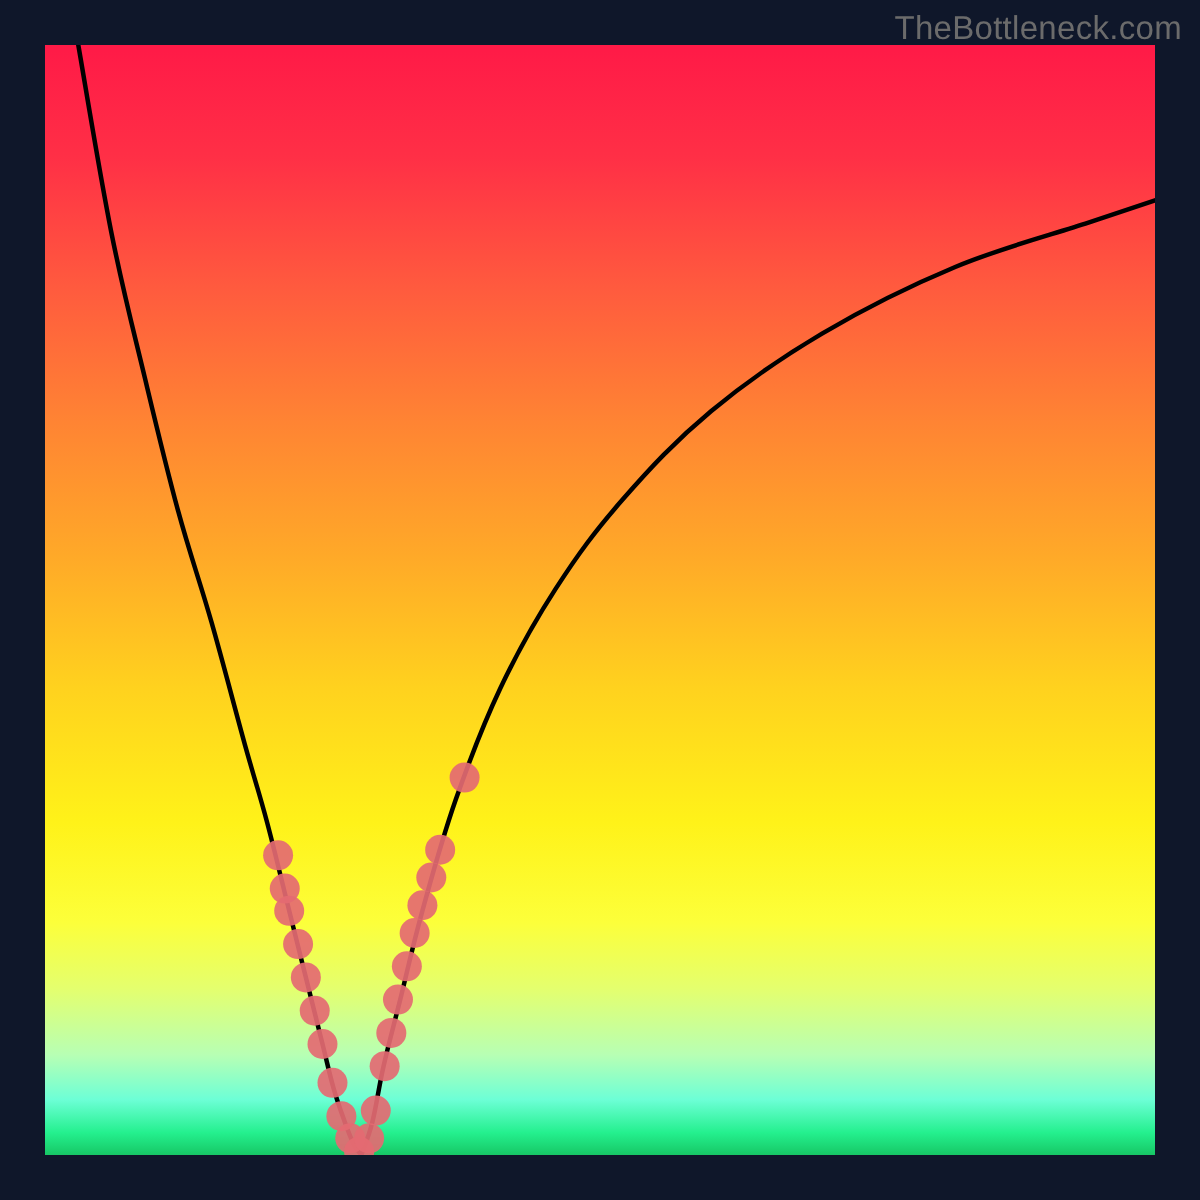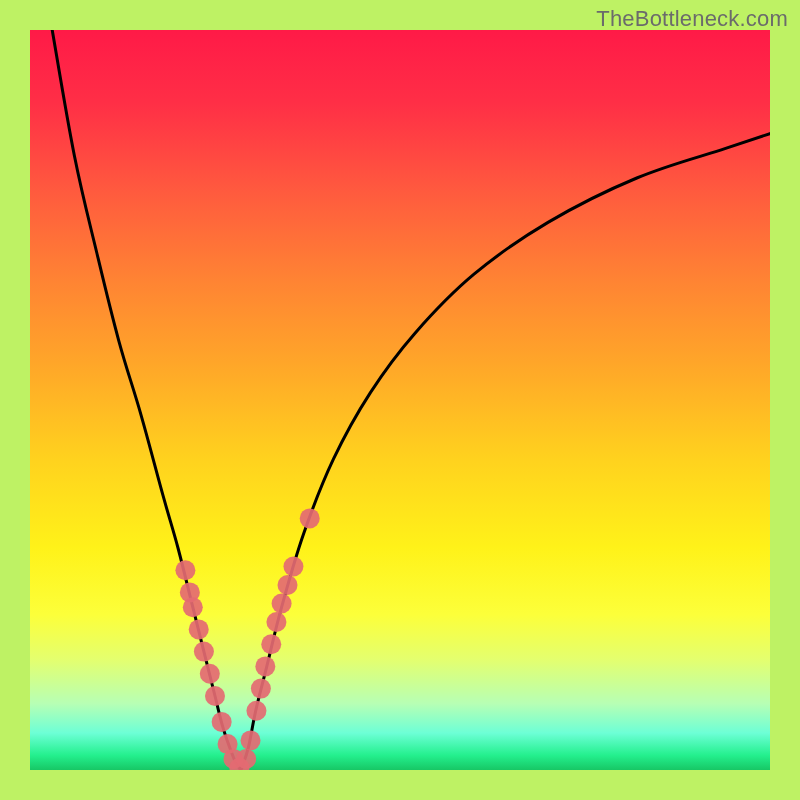--- a/index.html
+++ b/index.html
@@ -10,21 +10,21 @@
     overflow: hidden;
     background: #000;
     font-family: Arial, Helvetica, sans-serif;
   }
   .frame {
     position: absolute;
     left: 0;
     top: 0;
     width: 800px;
     height: 800px;
-    background: #bef264;
+    background: #0f172a;
   }
   .plot-area {
     position: absolute;
     left: 30px;
     top: 30px;
     width: 740px;
     height: 740px;
     background: linear-gradient(to bottom,
       #ff1a47 0%,
       #ff2f46 10%,

